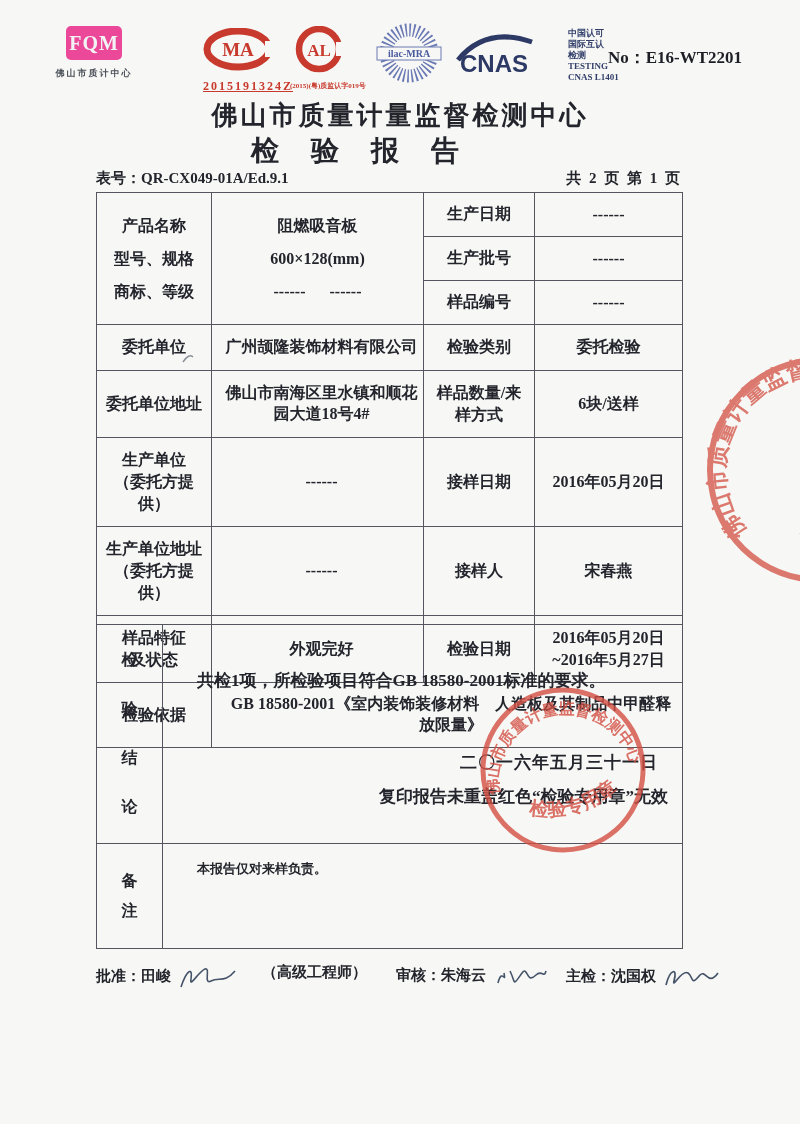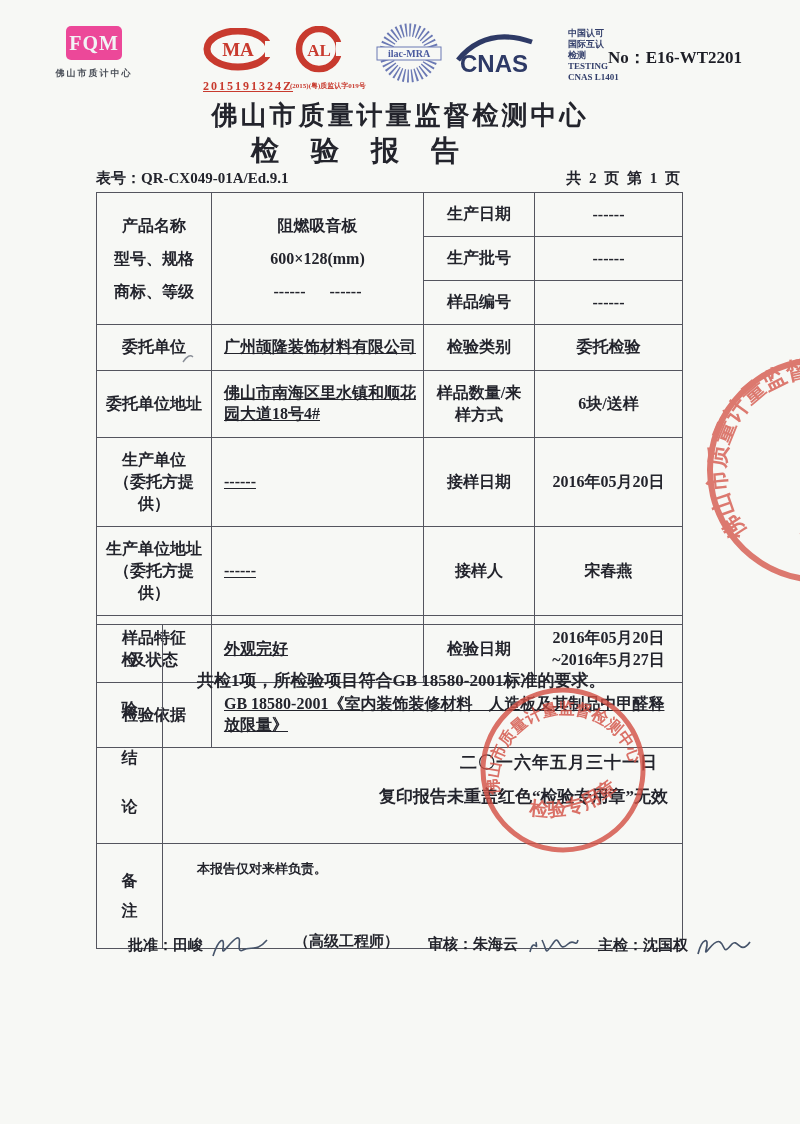--- a/index.html
+++ b/index.html
@@ -32,34 +32,34 @@
   .title-doc{position:absolute;top:132px;left:0;width:712px;text-align:center;
     font-size:28px;font-weight:bold;letter-spacing:2px;}
   .meta-row{position:absolute;top:169px;left:96px;width:586px;font-size:15px;font-weight:bold;}
   .meta-pages{position:absolute;right:0;top:0;letter-spacing:2px;}
   
   table{border-collapse:collapse;table-layout:fixed;}
   .main-table{position:absolute;top:192px;left:96px;width:586px;}
   .concl-table{position:absolute;top:624px;left:96px;width:586px;}
   td{border:1.6px solid #54555e;text-align:center;vertical-align:middle;
     font-size:16px;font-weight:bold;padding:11px 4px;overflow:hidden;}
-  .left{text-align:left;padding-left:12px;text-decoration:underline;}
+  .left{text-align:center;padding-left:12px;}
   .pre{white-space:pre;}
   .lines div{line-height:33px;}
   .small-lh div{line-height:22px;}
   .vlabel{display:flex;flex-direction:column;align-items:center;justify-content:space-around;height:100%;}
   .concl-cell{position:relative;height:196px;vertical-align:top;}
   .remark-cell{position:relative;height:82px;}
   .concl-text{position:absolute;top:44px;left:34px;font-size:17px;}
   .concl-date{position:absolute;top:126px;right:24px;font-size:17px;letter-spacing:1px;}
   .concl-notice{position:absolute;top:160px;right:14px;font-size:17px;}
   .remark-text{position:absolute;top:16px;left:34px;font-size:13px;}
   
-  .footer{position:absolute;top:924px;left:96px;width:640px;height:44px;
-    font-size:15px;font-weight:bold;margin-left:32px;}
+  .footer{position:absolute;top:955px;left:96px;width:640px;height:44px;
+    font-size:15px;font-weight:bold;}
   .footer .item{position:absolute;top:8px;white-space:nowrap;}
   .sig{vertical-align:middle;margin-left:2px;}
   
   .stamp{position:absolute;pointer-events:none;}
   .stamp-main{left:475px;top:682px;opacity:.8;transform:rotate(-14deg);}
   .stamp-side{left:695px;top:345px;opacity:.75;transform:rotate(-35deg);}
   .pen-mark{position:absolute;left:180px;top:350px;}
 </style>
 </head>
 <body>

